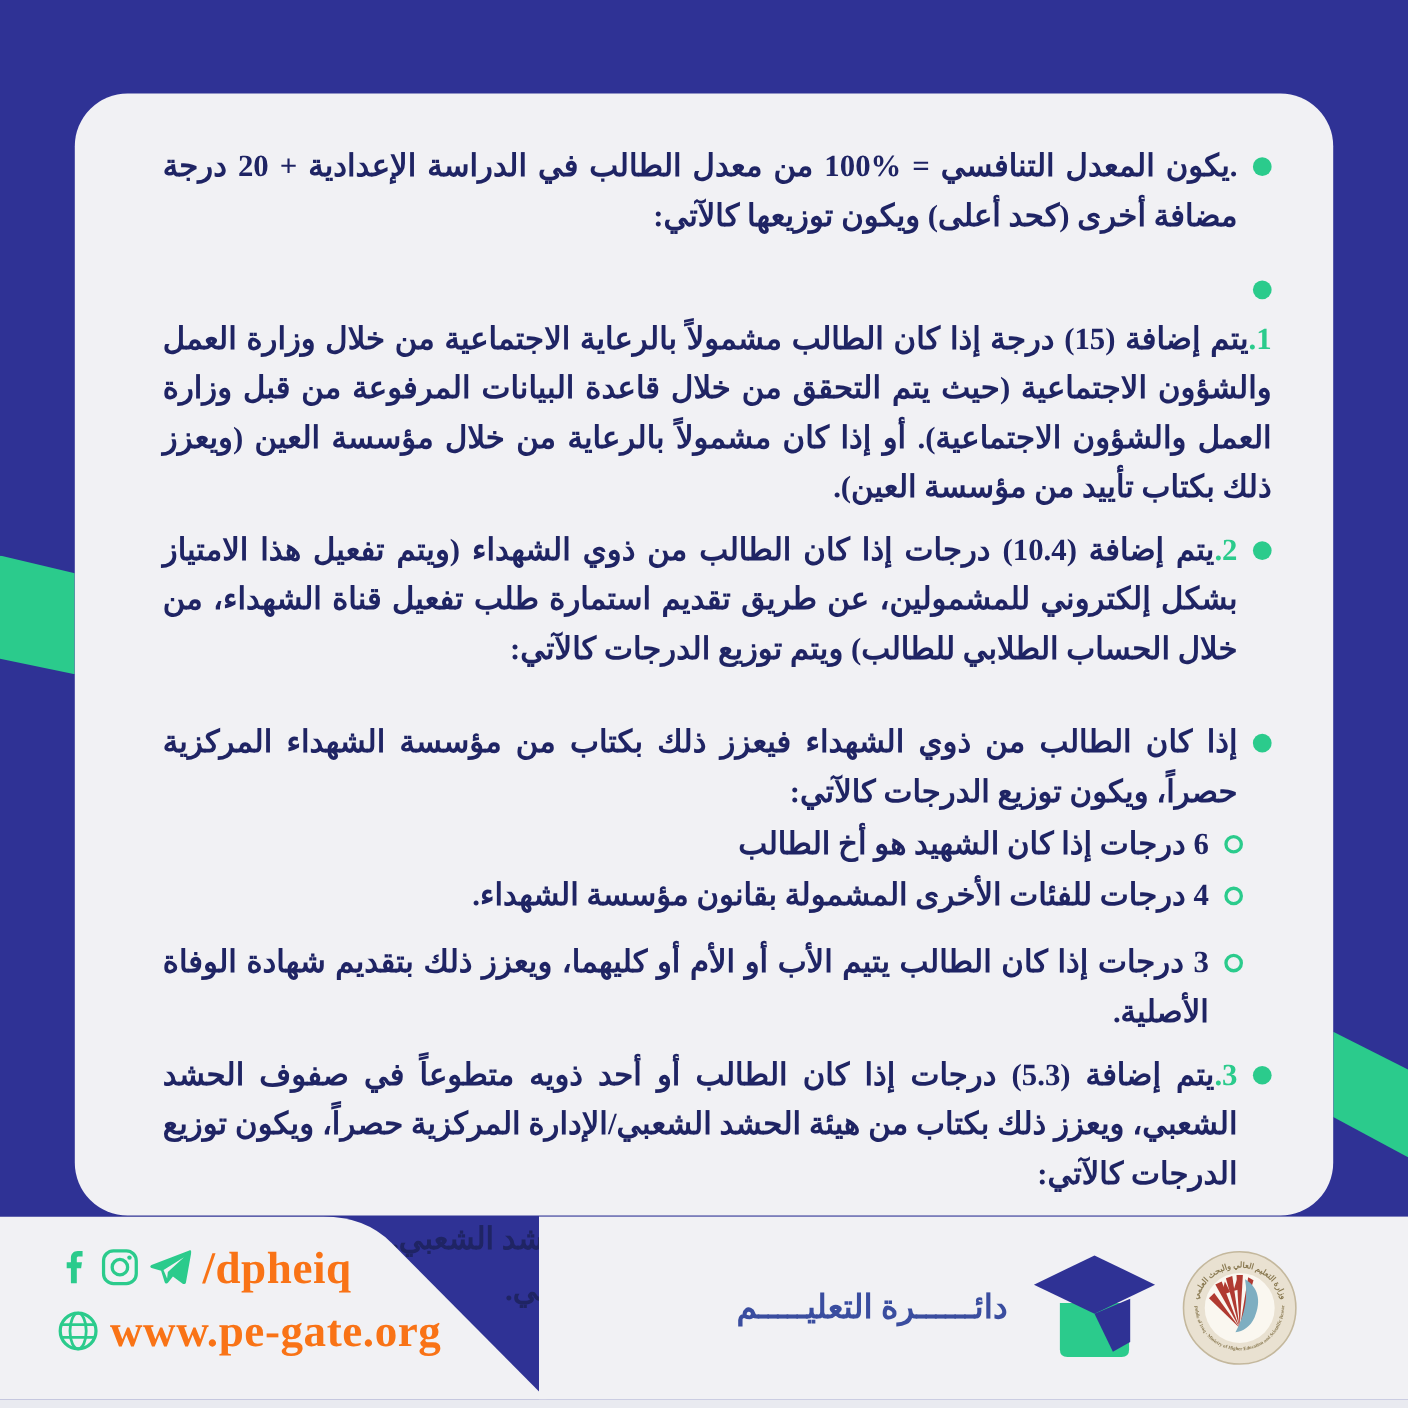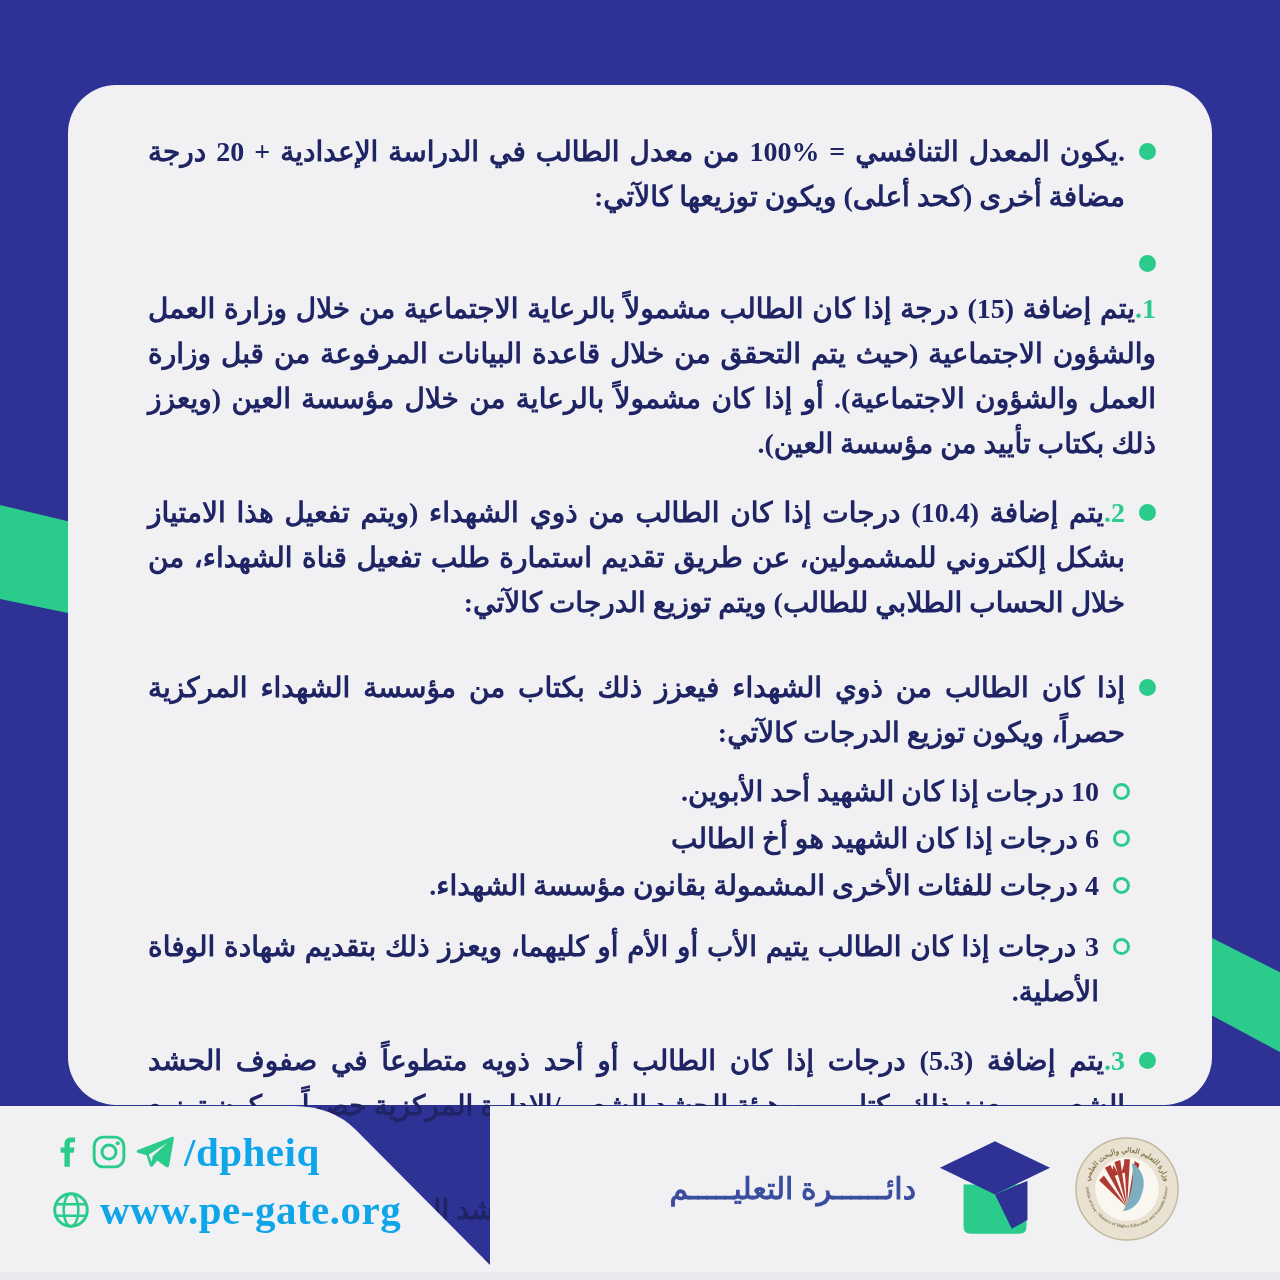--- a/index.html
+++ b/index.html
@@ -19,33 +19,33 @@
   .content{direction:rtl;box-sizing:border-box;padding:44px 56px 0 80px;
            color:#1F2464;font-weight:bold;font-size:28px;line-height:45px;}
   .li{display:flex;gap:14px;}
   .li .text{flex:1;text-align:justify;text-align-last:right;margin:0;}
   .marker{flex:0 0 auto;width:17px;height:17px;border-radius:50%;margin-top:14px;box-sizing:border-box;}
   .disc{background:#2BCB8C;}
   .ring{border:3px solid #2BCB8C;background:transparent;}
   .num{color:#2BCB8C;}
   .sub{margin-right:26px;}
   .mt-a{margin-top:22px;flex-direction:column;}  
-  .mt-b{margin-top:24px;}  
+  .mt-b{margin-top:12px;}  
   .mt-c{margin-top:40px;}  
   .mt-d{margin-top:14px;}  
   .mt-e{margin-top:2px;}   
   .mt-f{margin-top:16px;}  
 
   
   .footer-right{position:absolute;left:490px;top:1106px;width:790px;height:166px;background:#F1F1F4;}
   .footer-left-shape{position:absolute;left:0;top:1106px;}
   .bottom-strip{position:absolute;left:0;top:1272px;width:1280px;height:8px;background:#E9EAF0;}
 
   .social{position:absolute;left:52px;top:1128px;display:flex;flex-direction:column;gap:10px;}
-  .social-row{display:flex;align-items:center;gap:10px;color:#0ea5e9;font-weight:bold;}
+  .social-row{display:flex;align-items:center;gap:10px;color:#f97316;font-weight:bold;}
   .social-row .txt{font-size:41px;letter-spacing:.5px;}
   .social-row svg{display:block;}
 
   .org-block{position:absolute;left:490px;top:1106px;width:790px;height:166px;
              display:flex;align-items:center;justify-content:flex-end;gap:20px;
              box-sizing:border-box;padding-right:100px;}
   .org-name{direction:rtl;text-align:center;color:#3A4D9F;font-weight:bold;
             font-size:30px;line-height:40px;white-space:nowrap;}
 </style>
 </head>
@@ -72,24 +72,20 @@
       <div class="li mt-b">
         <span class="marker disc"></span>
         <p class="text"><span class="num">2.</span><span>يتم إضافة (10.4) درجات إذا كان الطالب من ذوي الشهداء (ويتم تفعيل هذا الامتياز بشكل إلكتروني للمشمولين، عن طريق تقديم استمارة طلب تفعيل قناة الشهداء، من خلال الحساب الطلابي للطالب) ويتم توزيع الدرجات كالآتي:</span></p>
       </div>
 
       <div class="li mt-c">
         <span class="marker disc"></span>
         <p class="text">إذا كان الطالب من ذوي الشهداء فيعزز ذلك بكتاب من مؤسسة الشهداء المركزية حصراً، ويكون توزيع الدرجات كالآتي:</p>
       </div>
 
-      <div class="li sub mt-d">
-        <span class="marker ring"></span>
-        <p class="text">10 درجات إذا كان الشهيد أحد الأبوين.</p>
-      </div>
       <div class="li sub mt-e">
         <span class="marker ring"></span>
         <p class="text">6 درجات إذا كان الشهيد هو أخ الطالب</p>
       </div>
       <div class="li sub mt-e">
         <span class="marker ring"></span>
         <p class="text">4 درجات للفئات الأخرى المشمولة بقانون مؤسسة الشهداء.</p>
       </div>
       <div class="li sub mt-f">
         <span class="marker ring"></span>

